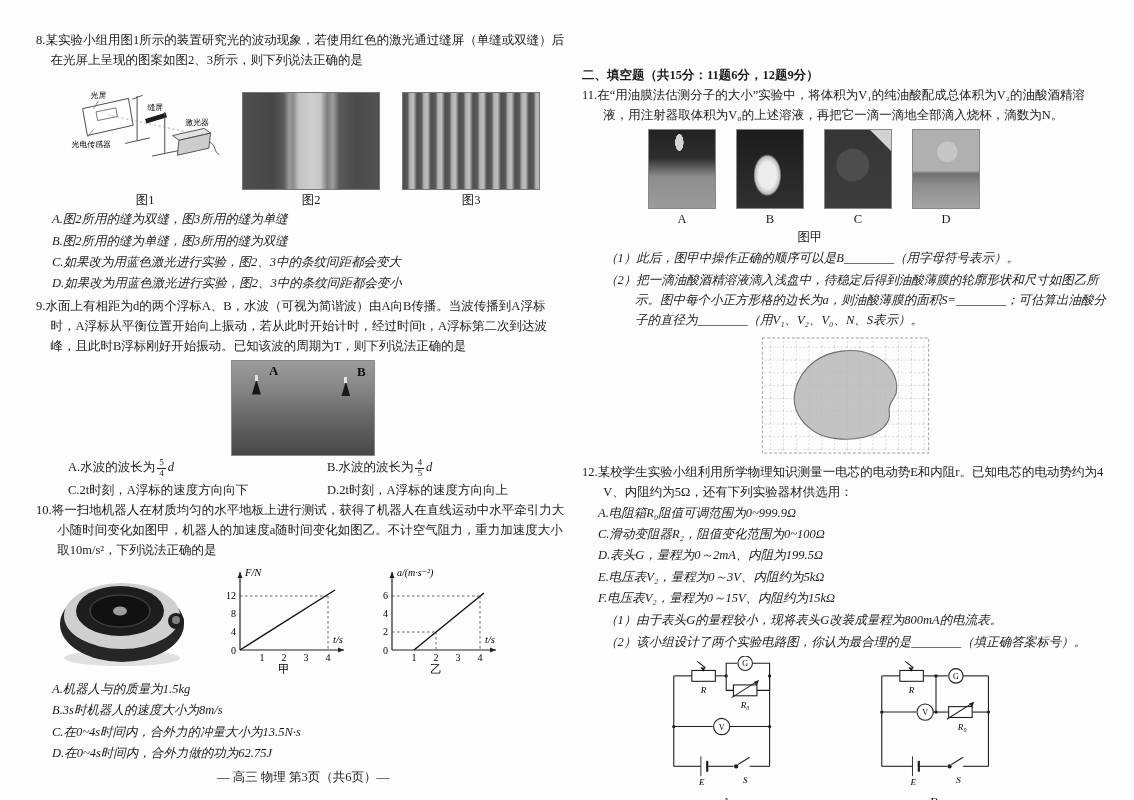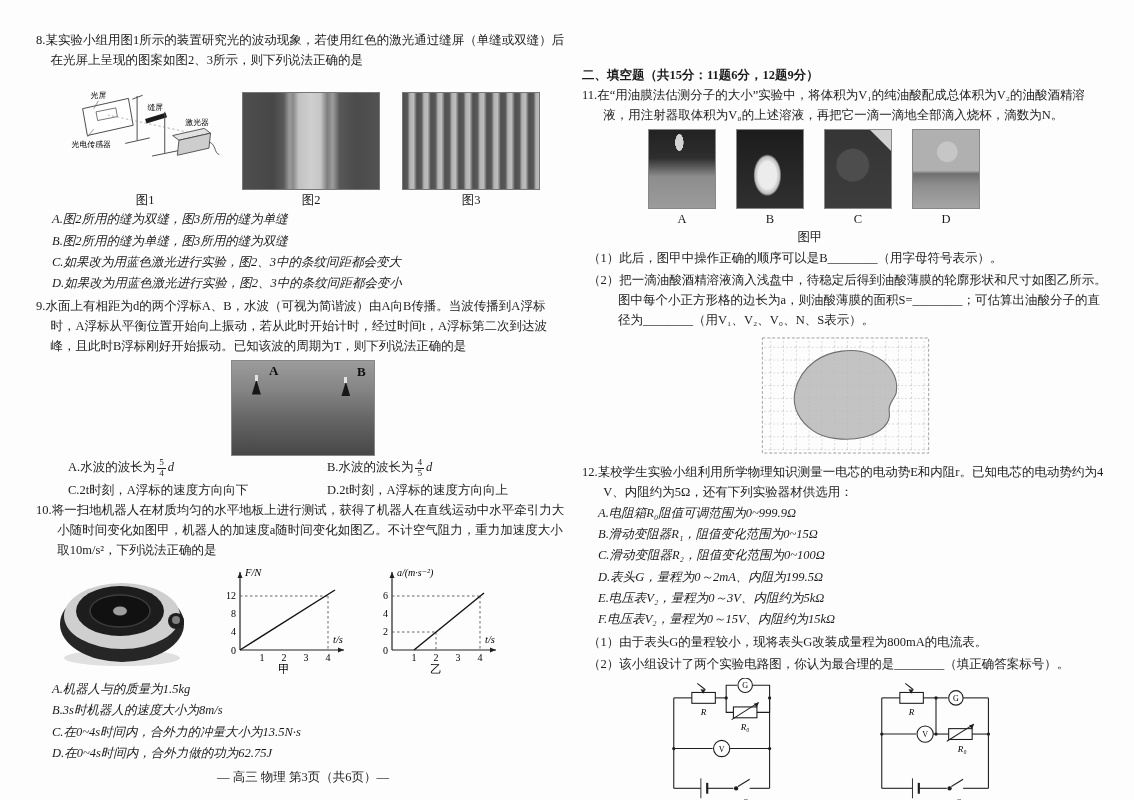--- a/index.html
+++ b/index.html
@@ -8,21 +8,21 @@
   .col{position:absolute;top:0;}
   .col-left{left:36px;width:534px;top:30px;}
   .col-right{left:582px;width:528px;top:18px;}
   p{margin:0;}
   .stem{line-height:1.6;margin-bottom:2px;padding-left:1.15em;text-indent:-1.15em;}
   .stem2{padding-left:1.7em;text-indent:-1.7em;}
   .opt{line-height:1.55;margin:2px 0 2px 16px;font-style:italic;}
   .optrow{display:flex;margin-left:16px;line-height:1.55;margin-top:2px;}
   .optrow>div{width:50%;margin-left:16px;}
   .sect{font-weight:bold;line-height:1.6;margin-top:47px;}
-  .item{line-height:1.6;margin:2px 0 2px 6px;padding-left:2.4em;text-indent:-2.4em;}
+  .item{line-height:1.6;margin:2px 0 2px 23px;padding-left:2.4em;text-indent:-2.4em;font-style:italic;}
   .figrow{display:flex;align-items:flex-end;gap:22px;margin:4px 0 0 34px;}
   .figcell{text-align:center;}
   .cap{text-align:center;margin-top:2px;line-height:1.3;}
   .it{font-style:italic;}
   .frac{display:inline-block;vertical-align:-0.55em;text-align:center;font-size:0.74em;line-height:1.05;margin:0 2px;}
   .frac .num{display:block;padding:0 2px;}
   .frac .den{display:block;border-top:1px solid #222;padding:0 2px;}
   .fringe2{width:136px;height:96px;border:1px solid #777;
     background:linear-gradient(90deg,#4e4e4e 0%,#474747 22%,#5a5a5a 30%,#9a9a9a 34%,#8a8a8a 37%,#c2c2c2 41%,#cfcfcf 50%,#c6c6c6 57%,#7d7d7d 62%,#9d9d9d 66%,#585858 71%,#4b4b4b 83%,#525252 100%);}
   .fringe3{width:136px;height:96px;border:1px solid #777;
@@ -247,21 +247,20 @@
           </pattern>
         </defs>
         <rect x="5" y="4" width="169" height="117" fill="url(#grid)" stroke="#8a8a8a" stroke-width="0.8" stroke-dasharray="3 2"></rect>
         <path d="M58,28 C72,17 98,13 116,21 C134,28 144,44 141,60 C139,67 132,71 134,79 C136,91 125,101 108,105 C91,109 68,107 56,98 C43,89 35,75 38,59 C41,45 47,36 58,28 Z" fill="#b9b9b9" fill-opacity="0.85" stroke="#6e6e6e" stroke-width="1.1"></path>
       </svg>
     </div>
 
     <p class="stem stem2">12.某校学生实验小组利用所学物理知识测量一电芯的电动势E和内阻r。已知电芯的电动势约为4 V、内阻约为5Ω，还有下列实验器材供选用：</p>
 
     <p class="opt">A.电阻箱R₀阻值可调范围为0~999.9Ω</p>
-    <p class="opt">B.滑动变阻器R₁，阻值变化范围为0~15Ω</p>
     <p class="opt">C.滑动变阻器R₂，阻值变化范围为0~100Ω</p>
     <p class="opt">D.表头G，量程为0～2mA、内阻为199.5Ω</p>
     <p class="opt">E.电压表V₂，量程为0～3V、内阻约为5kΩ</p>
     <p class="opt">F.电压表V₂，量程为0～15V、内阻约为15kΩ</p>
 
     <p class="item">（1）由于表头G的量程较小，现将表头G改装成量程为800mA的电流表。</p>
     <p class="item">（2）该小组设计了两个实验电路图，你认为最合理的是________（填正确答案标号）。</p>
 
     <div class="circuitrow">
 

